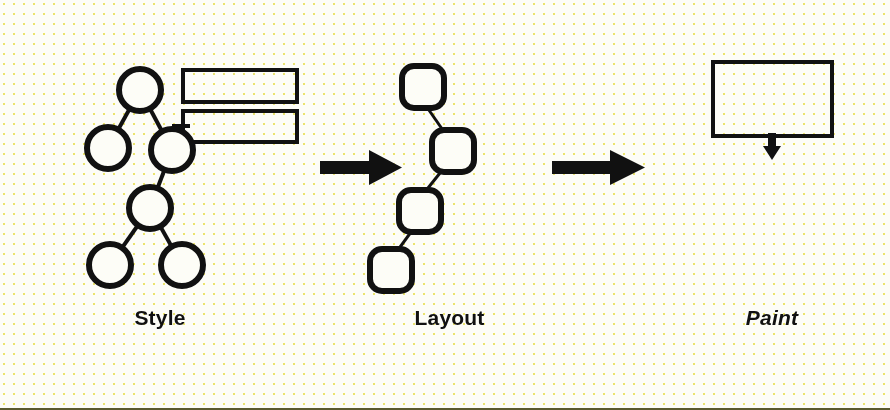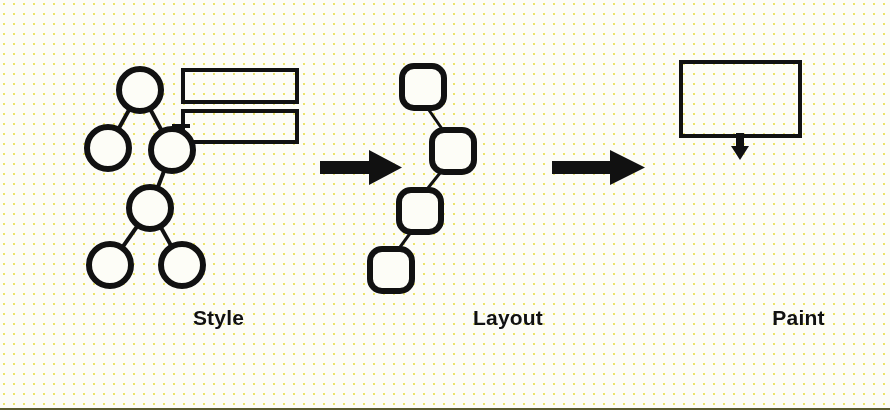--- a/index.html
+++ b/index.html
@@ -29,21 +29,20 @@
     left: 0;
     right: 0;
     bottom: 0;
     height: 2px;
     background: #5a5a2e;
   }
   .stage {
     position: absolute;
     top: 0;
     height: 410px;
-    padding-left: 39px;
   }
   .stage-label {
     position: absolute;
     width: 100%;
     top: 305px;
     text-align: center;
     font-family: "Liberation Sans", sans-serif;
     font-size: 21px;
     font-weight: bold;
     color: #111111;
@@ -141,21 +140,21 @@
       </g>
     </svg>
     <div class="stage-label">Layout</div>
   </div>
 
   <svg class="arrow-svg" width="100" height="44" viewBox="0 0 100 44" style="left:549px; top:146px;">
     <rect class="solid-fill" x="3" y="15" width="65" height="13"></rect>
     <polygon class="solid-fill" points="61,4 96,21.5 61,39"></polygon>
   </svg>
 
-  <div class="stage" style="left:650px; width:180px;">
+  <div class="stage" style="left:682px; width:180px;font-style:italic;">
     <svg class="diagram-svg" width="180" height="300" viewBox="0 0 180 300">
       <rect class="thin-rect" x="31" y="62" width="119" height="74" stroke-width="5"></rect>
       <g>
         <rect class="solid-fill" x="86" y="133" width="8" height="17"></rect>
         <polygon class="solid-fill" points="81,146 99,146 90,160"></polygon>
       </g>
     </svg>
     <div class="stage-label">Paint</div>
   </div>
 

